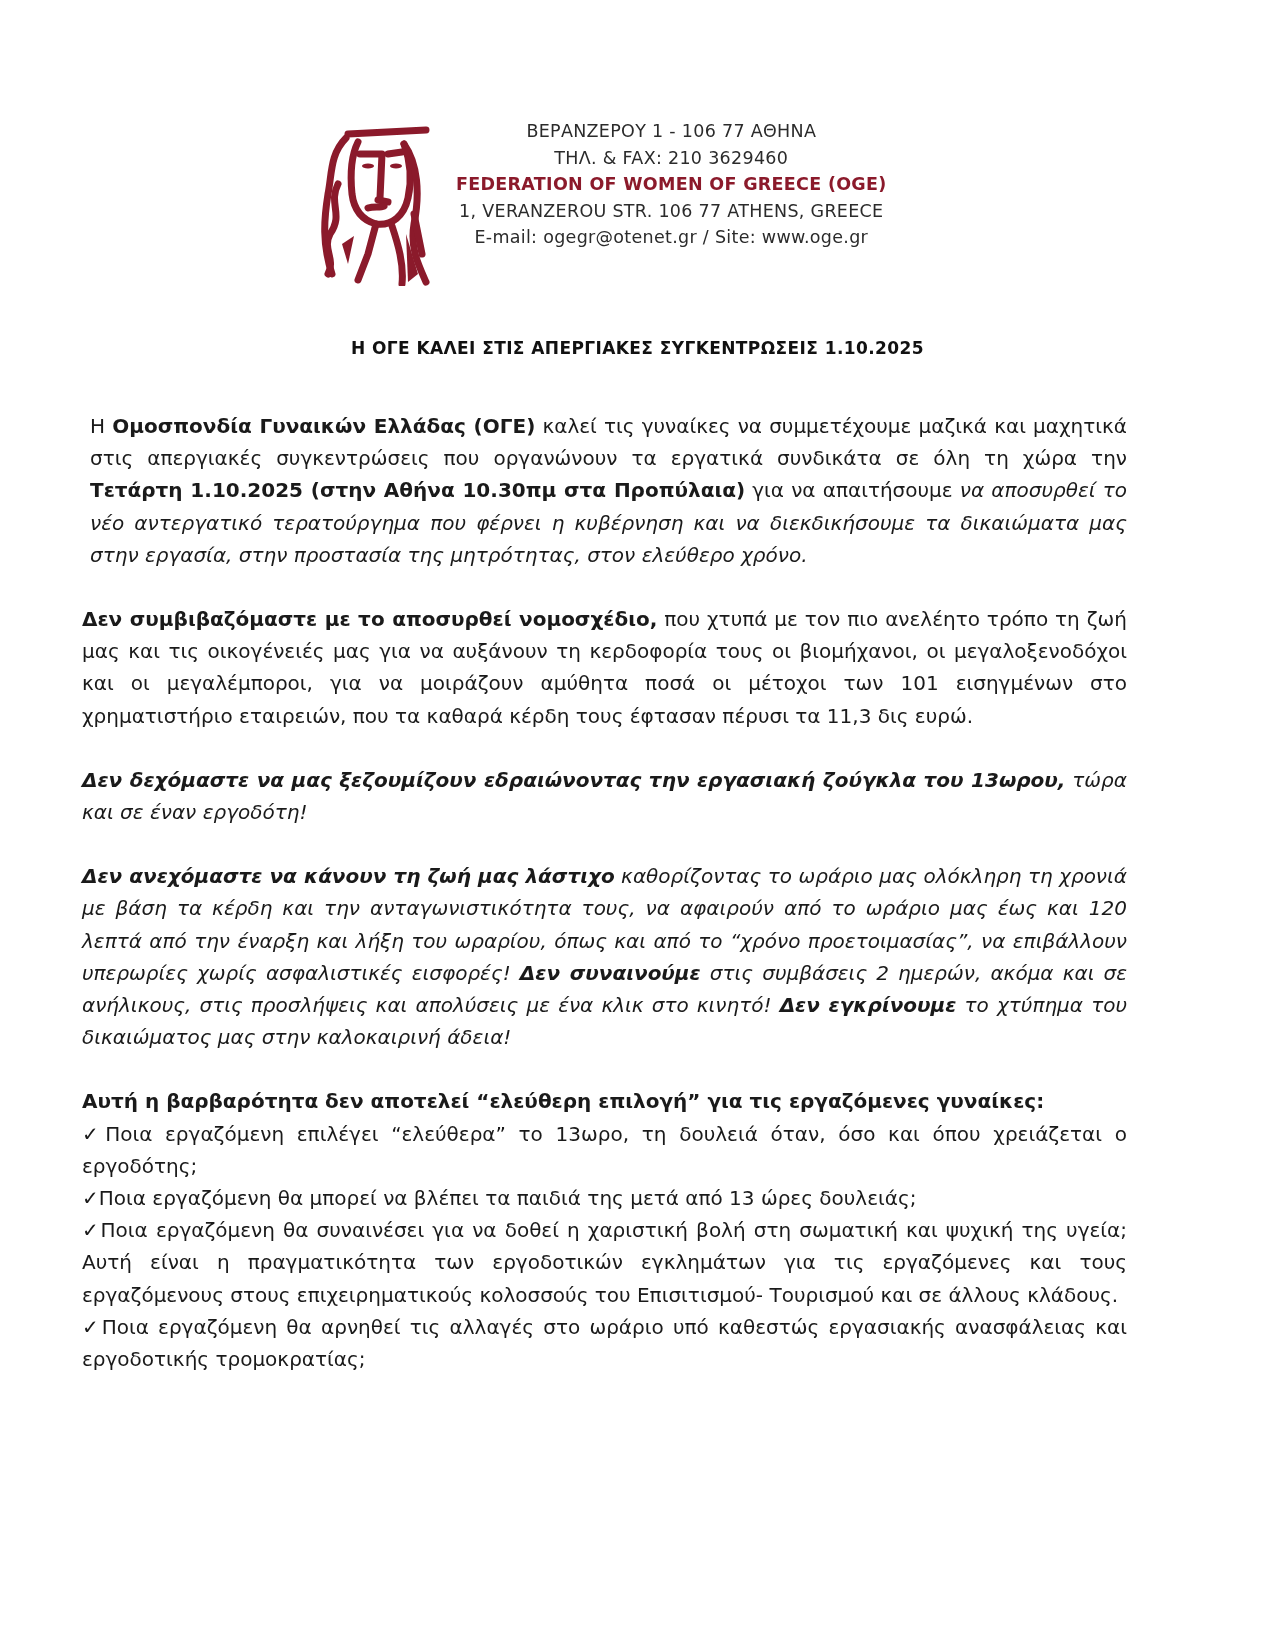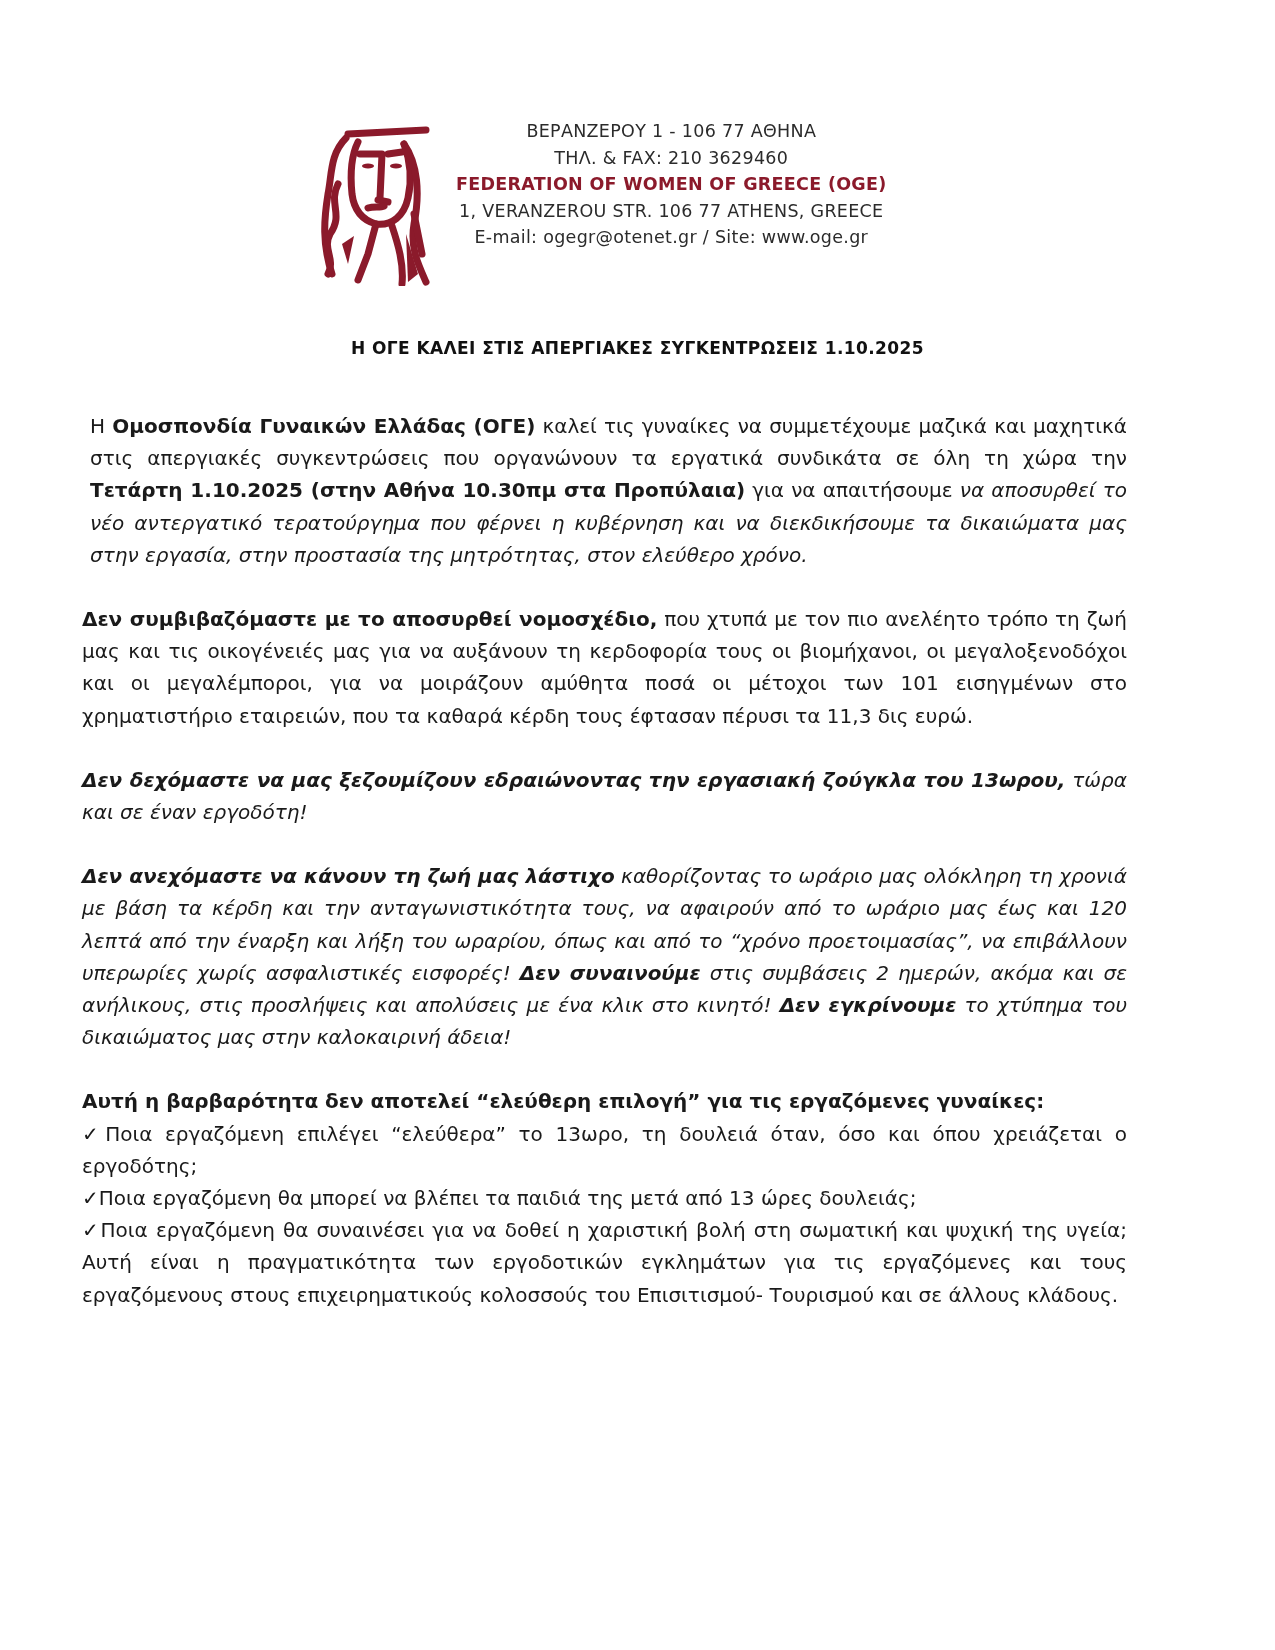--- a/index.html
+++ b/index.html
@@ -69,14 +69,15 @@
     <span class="bi">Δεν δεχόμαστε να μας ξεζουμίζουν εδραιώνοντας την εργασιακή ζούγκλα του 13ωρου,</span><span class="i"> τώρα και σε έναν εργοδότη!</span>
   </p>
   <p>
     <span class="bi">Δεν ανεχόμαστε να κάνουν τη ζωή μας λάστιχο</span><span class="i"> καθορίζοντας το ωράριο μας ολόκληρη τη χρονιά με βάση τα κέρδη και την ανταγωνιστικότητα τους, να αφαιρούν από το ωράριο μας έως και 120 λεπτά από την έναρξη και λήξη του ωραρίου, όπως και από το “χρόνο προετοιμασίας”, να επιβάλλουν υπερωρίες χωρίς ασφαλιστικές εισφορές! </span><span class="bi">Δεν συναινούμε</span><span class="i"> στις συμβάσεις 2 ημερών, ακόμα και σε ανήλικους, στις προσλήψεις και απολύσεις με ένα κλικ στο κινητό! </span><span class="bi">Δεν εγκρίνουμε</span><span class="i"> το χτύπημα του δικαιώματος μας στην καλοκαιρινή άδεια!</span>
   </p>
   <p class="tight b">Αυτή η βαρβαρότητα δεν αποτελεί “ελεύθερη επιλογή” για τις εργαζόμενες γυναίκες:</p>
   <ul class="list">
     <li><span class="check">✓</span><span>Ποια εργαζόμενη επιλέγει “ελεύθερα” το 13ωρο, τη δουλειά όταν, όσο και όπου χρειάζεται ο εργοδότης;</span></li>
     <li><span class="check">✓</span><span>Ποια εργαζόμενη θα μπορεί να βλέπει τα παιδιά της μετά από 13 ώρες δουλειάς;</span></li>
     <li><span class="check">✓</span><span>Ποια εργαζόμενη θα συναινέσει για να δοθεί η χαριστική βολή στη σωματική και ψυχική της υγεία; Αυτή είναι η πραγματικότητα των εργοδοτικών εγκλημάτων για τις εργαζόμενες και τους εργαζόμενους στους επιχειρηματικούς κολοσσούς του Επισιτισμού- Τουρισμού και σε άλλους κλάδους.</span></li>
+    <li><span class="check">✓</span><span>Ποια εργαζόμενη θα αρνηθεί τις αλλαγές στο ωράριο υπό καθεστώς εργασιακής ανασφάλειας και εργοδοτικής τρομοκρατίας;</span></li>
   </ul>
 </div>
 
 </body></html>

